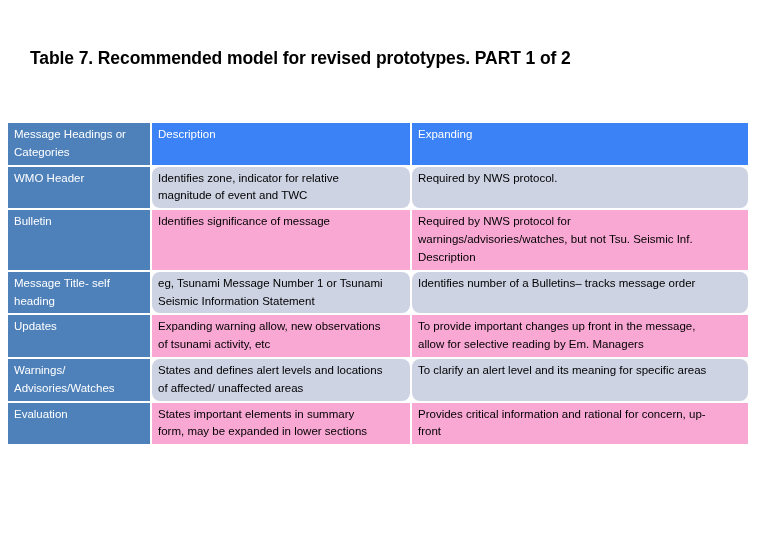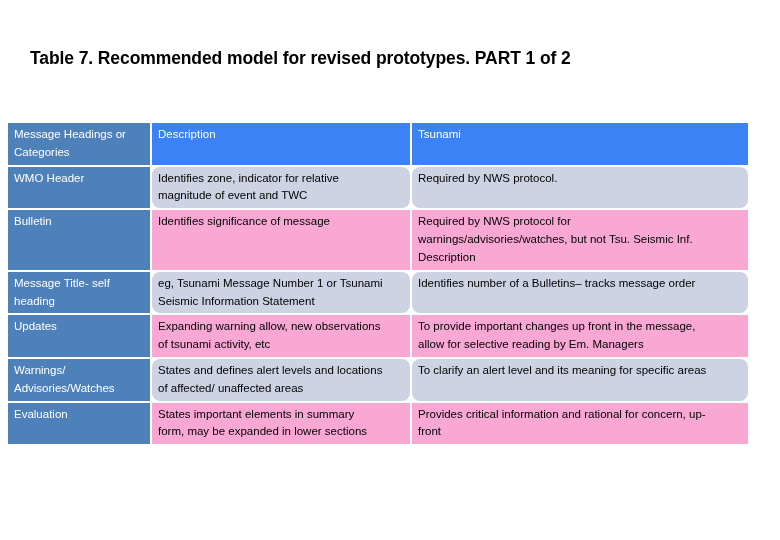--- a/index.html
+++ b/index.html
@@ -90,21 +90,21 @@
       <thead>
         <tr>
           <th class="cat-cell">
             <span class="line">Message Headings or</span>
             <span class="line">Categories</span>
           </th>
           <th class="hdr-cell">
             <span class="line">Description</span>
           </th>
           <th class="hdr-cell">
-            <span class="line">Tsunami</span>
+            <span class="line">Expanding</span>
           </th>
         </tr>
       </thead>
       <tbody id="table-body">
           <tr>
             <td class="cat-cell">
               <span class="line">WMO Header</span>
             </td>
             <td class="band-a">
               <span class="line">Identifies zone, indicator for relative</span>

